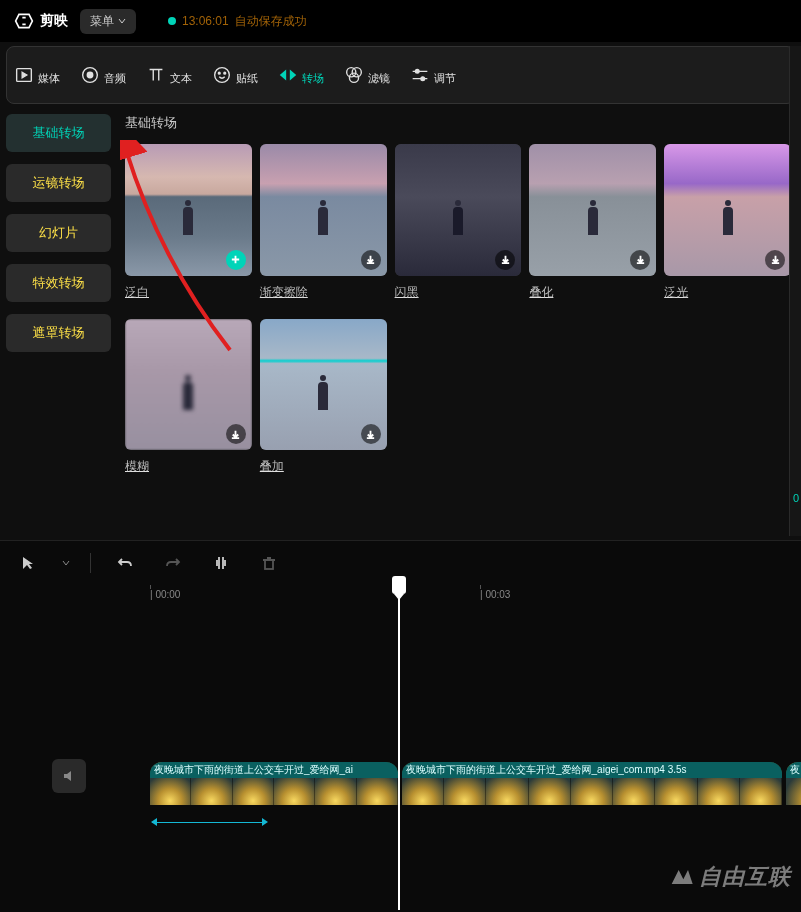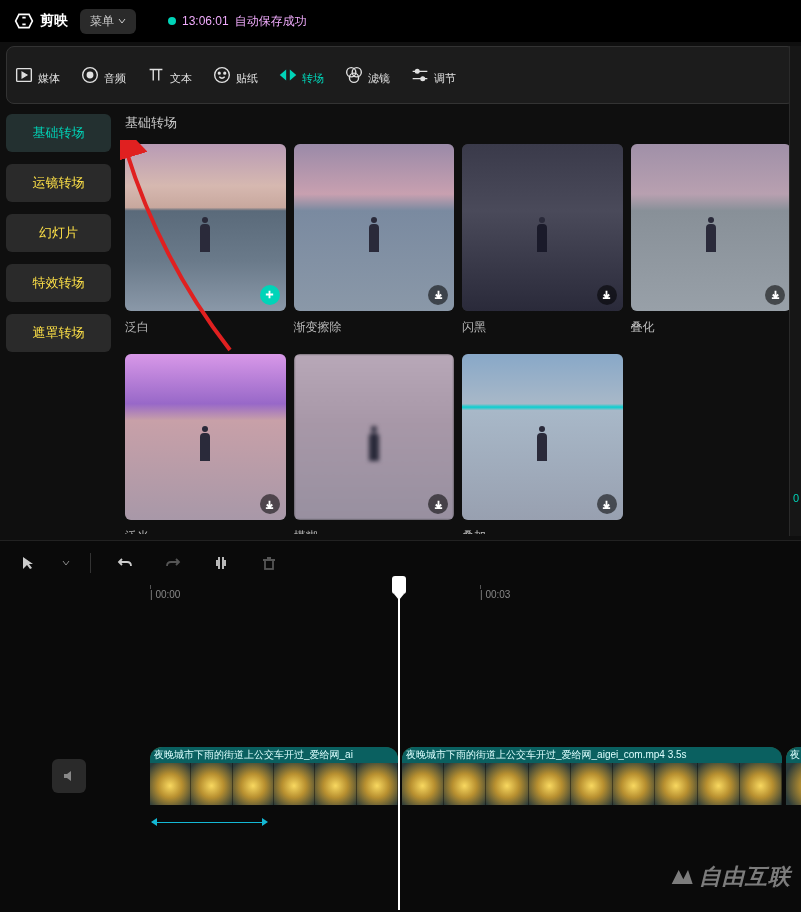--- a/index.html
+++ b/index.html
@@ -26,21 +26,21 @@
   background: #2a2a2a;
   border-radius: 6px;
   padding: 4px 10px;
   font-size: 12px;
   color: #ccc;
   display: flex;
   align-items: center;
   gap: 4px;
   cursor: pointer;
 }
-.autosave { display: flex; align-items: center; gap: 6px; margin-left: 20px; font-size: 12px; color: #f0abfc; }
+.autosave { display: flex; align-items: center; gap: 6px; margin-left: 20px; font-size: 12px; color: #a16207; }
 .autosave-dot { width: 8px; height: 8px; border-radius: 50%; background: #00d4b8; }
 
 .toolbar {
   height: 58px;
   background: #1c1c1c;
   border: 1px solid #333;
   border-radius: 8px;
   margin: 4px 6px 0 6px;
   display: flex;
   align-items: center;
@@ -82,23 +82,24 @@
 .side-btn.active { color: #00d4b8; background: #233030; }
 
 .content {
   flex: 1;
   overflow: hidden;
   position: relative;
 }
 .content-title { font-size: 13px; color: #ccc; margin-bottom: 12px; padding-left: 4px; }
 .grid {
   display: grid;
-  grid-template-columns: repeat(4, 1fr);
+  grid-template-columns: repeat(5, 1fr);
   gap: 18px 8px;
   padding: 0 4px;
+  text-decoration: underline;
 }
 .thumb-card { display: flex; flex-direction: column; gap: 8px; cursor: pointer; }
 .thumb {
   width: 100%;
   aspect-ratio: 106/110;
   border-radius: 6px;
   position: relative;
   overflow: hidden;
   background: #333;
 }
@@ -225,21 +226,21 @@
 .clip-row {
   position: absolute;
   left: 140px;
   right: 0;
   top: 0;
   height: 58px;
   overflow: hidden;
 }
 .clip {
   position: absolute;
-  top: 0;
+  top: 15px;
   height: 73px;
   border-radius: 12px;
   overflow: hidden;
   background: linear-gradient(to right,
     #3a4a2a, #d8b840 8%, #4a3a1a 15%, #c8a830 25%, #2a3a4a 32%,
     #d0b040 40%, #3a4a2a 48%, #d8b840 56%, #4a3a1a 63%, #c8a830 73%,
     #2a3a4a 80%, #d0b040 88%, #3a4a2a 96%);
 }
 .clip-label {
   position: absolute;

